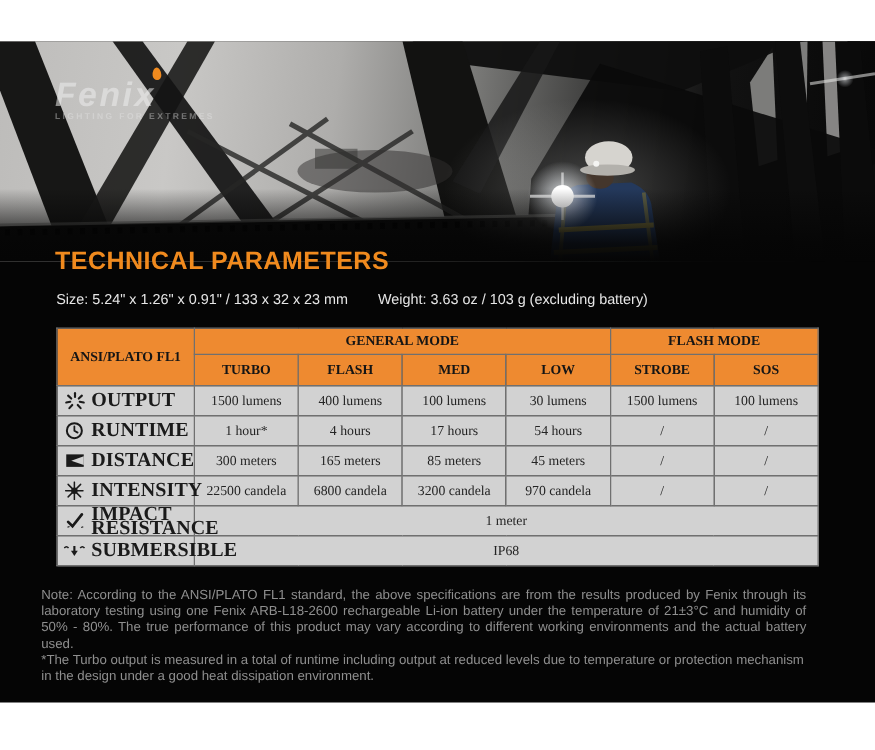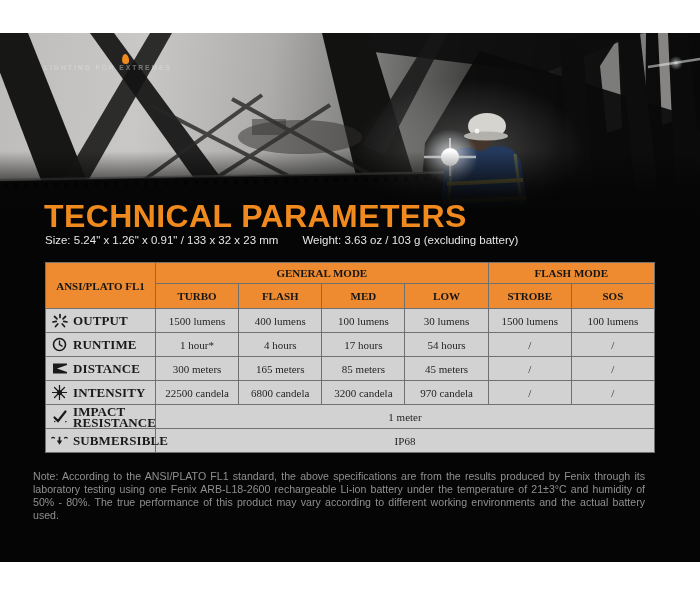--- a/index.html
+++ b/index.html
@@ -41,21 +41,21 @@
     border-radius:50% 50% 50% 50% / 62% 62% 38% 38%;
     transform:rotate(-4deg);
   }
   .logo-tagline{
     font-size:6.8px;letter-spacing:1.9px;margin-top:1px;
     color:rgba(228,228,228,0.42);font-weight:bold;
   }
   
   .title{
     position:absolute;left:44px;top:165px;
-    font-size:32px;font-weight:800;letter-spacing:0.4px;
+    font-size:20px;font-weight:800;letter-spacing:0.4px;
     color:var(--title-orange);
   }
   .sizeline{
     position:absolute;left:45px;top:201px;width:600px;
     font-size:11.5px;color:#E6E6E6;
   }
   .sizeline .w{margin-left:24px;}
   
   .spec-table{
     position:absolute;left:45px;top:229px;width:610px;
@@ -74,21 +74,21 @@
   .spec-table .h2{height:25px;}
   .spec-table tbody td{
     background:var(--cell-gray);color:#242424;
     font-size:11px;text-align:center;height:23px;
   }
   .spec-table td.lab-cell{
     text-align:left;font-weight:bold;color:#1a1a1a;padding-left:5px;
   }
   .lab-wrap{display:flex;align-items:center;gap:5px;}
   .lab-wrap .icn{width:17px;height:16px;flex:0 0 17px;display:inline-flex;align-items:center;justify-content:center;}
-  .lab-wrap .txt{font-size:13px;line-height:11px;letter-spacing:0.1px;}
+  .lab-wrap .txt{font-size:16px;line-height:11px;letter-spacing:0.1px;}
   
   .notes{
     position:absolute;left:33px;top:437px;width:612px;
     color:var(--note-gray);font-size:10.6px;line-height:13px;
   }
   .notes p{margin:0;}
   .notes .n1{text-align:justify;}
 </style>
 </head>
 <body>
@@ -167,20 +167,21 @@
         <circle cx="450" cy="124" r="9" fill="#ffffff"></circle>
         <line x1="424" y1="124" x2="476" y2="124" stroke="#ffffff" stroke-width="2.5" opacity="0.7"></line>
         <line x1="450" y1="105" x2="450" y2="143" stroke="#ffffff" stroke-width="2" opacity="0.55"></line>
       </g>
     </svg>
     <div class="photo-fade"></div>
   </div>
 
   <div class="logo">
     <div class="logo-flame"></div>
+    <div class="logo-text">Fenix</div>
     <div class="logo-tagline">LIGHTING FOR EXTREMES</div>
   </div>
 
   <div class="title">TECHNICAL PARAMETERS</div>
   <div class="sizeline">
     <span class="s">Size: 5.24" x 1.26" x 0.91" / 133 x 32 x 23 mm</span><span class="w">Weight: 3.63 oz / 103 g (excluding battery)</span>
   </div>
 
   <table class="spec-table">
     <colgroup>
@@ -320,15 +321,16 @@
               <span class="txt">SUBMERSIBLE</span>
             </span>
           </td>
           <td colspan="6">IP68</td>
         </tr>
       </tbody>
   </table>
 
   <div class="notes">
     <p class="n1">Note: According to the ANSI/PLATO FL1 standard, the above specifications are from the results produced by Fenix through its laboratory testing using one Fenix ARB-L18-2600 rechargeable Li-ion battery under the temperature of 21±3°C and humidity of 50% - 80%. The true performance of this product may vary according to different working environments and the actual battery used.</p>
+    <p class="n2">*The Turbo output is measured in a total of runtime including output at reduced levels due to temperature or protection mechanism in the design under a good heat dissipation environment.</p>
   </div>
 
 </div>
 
 </body></html>

